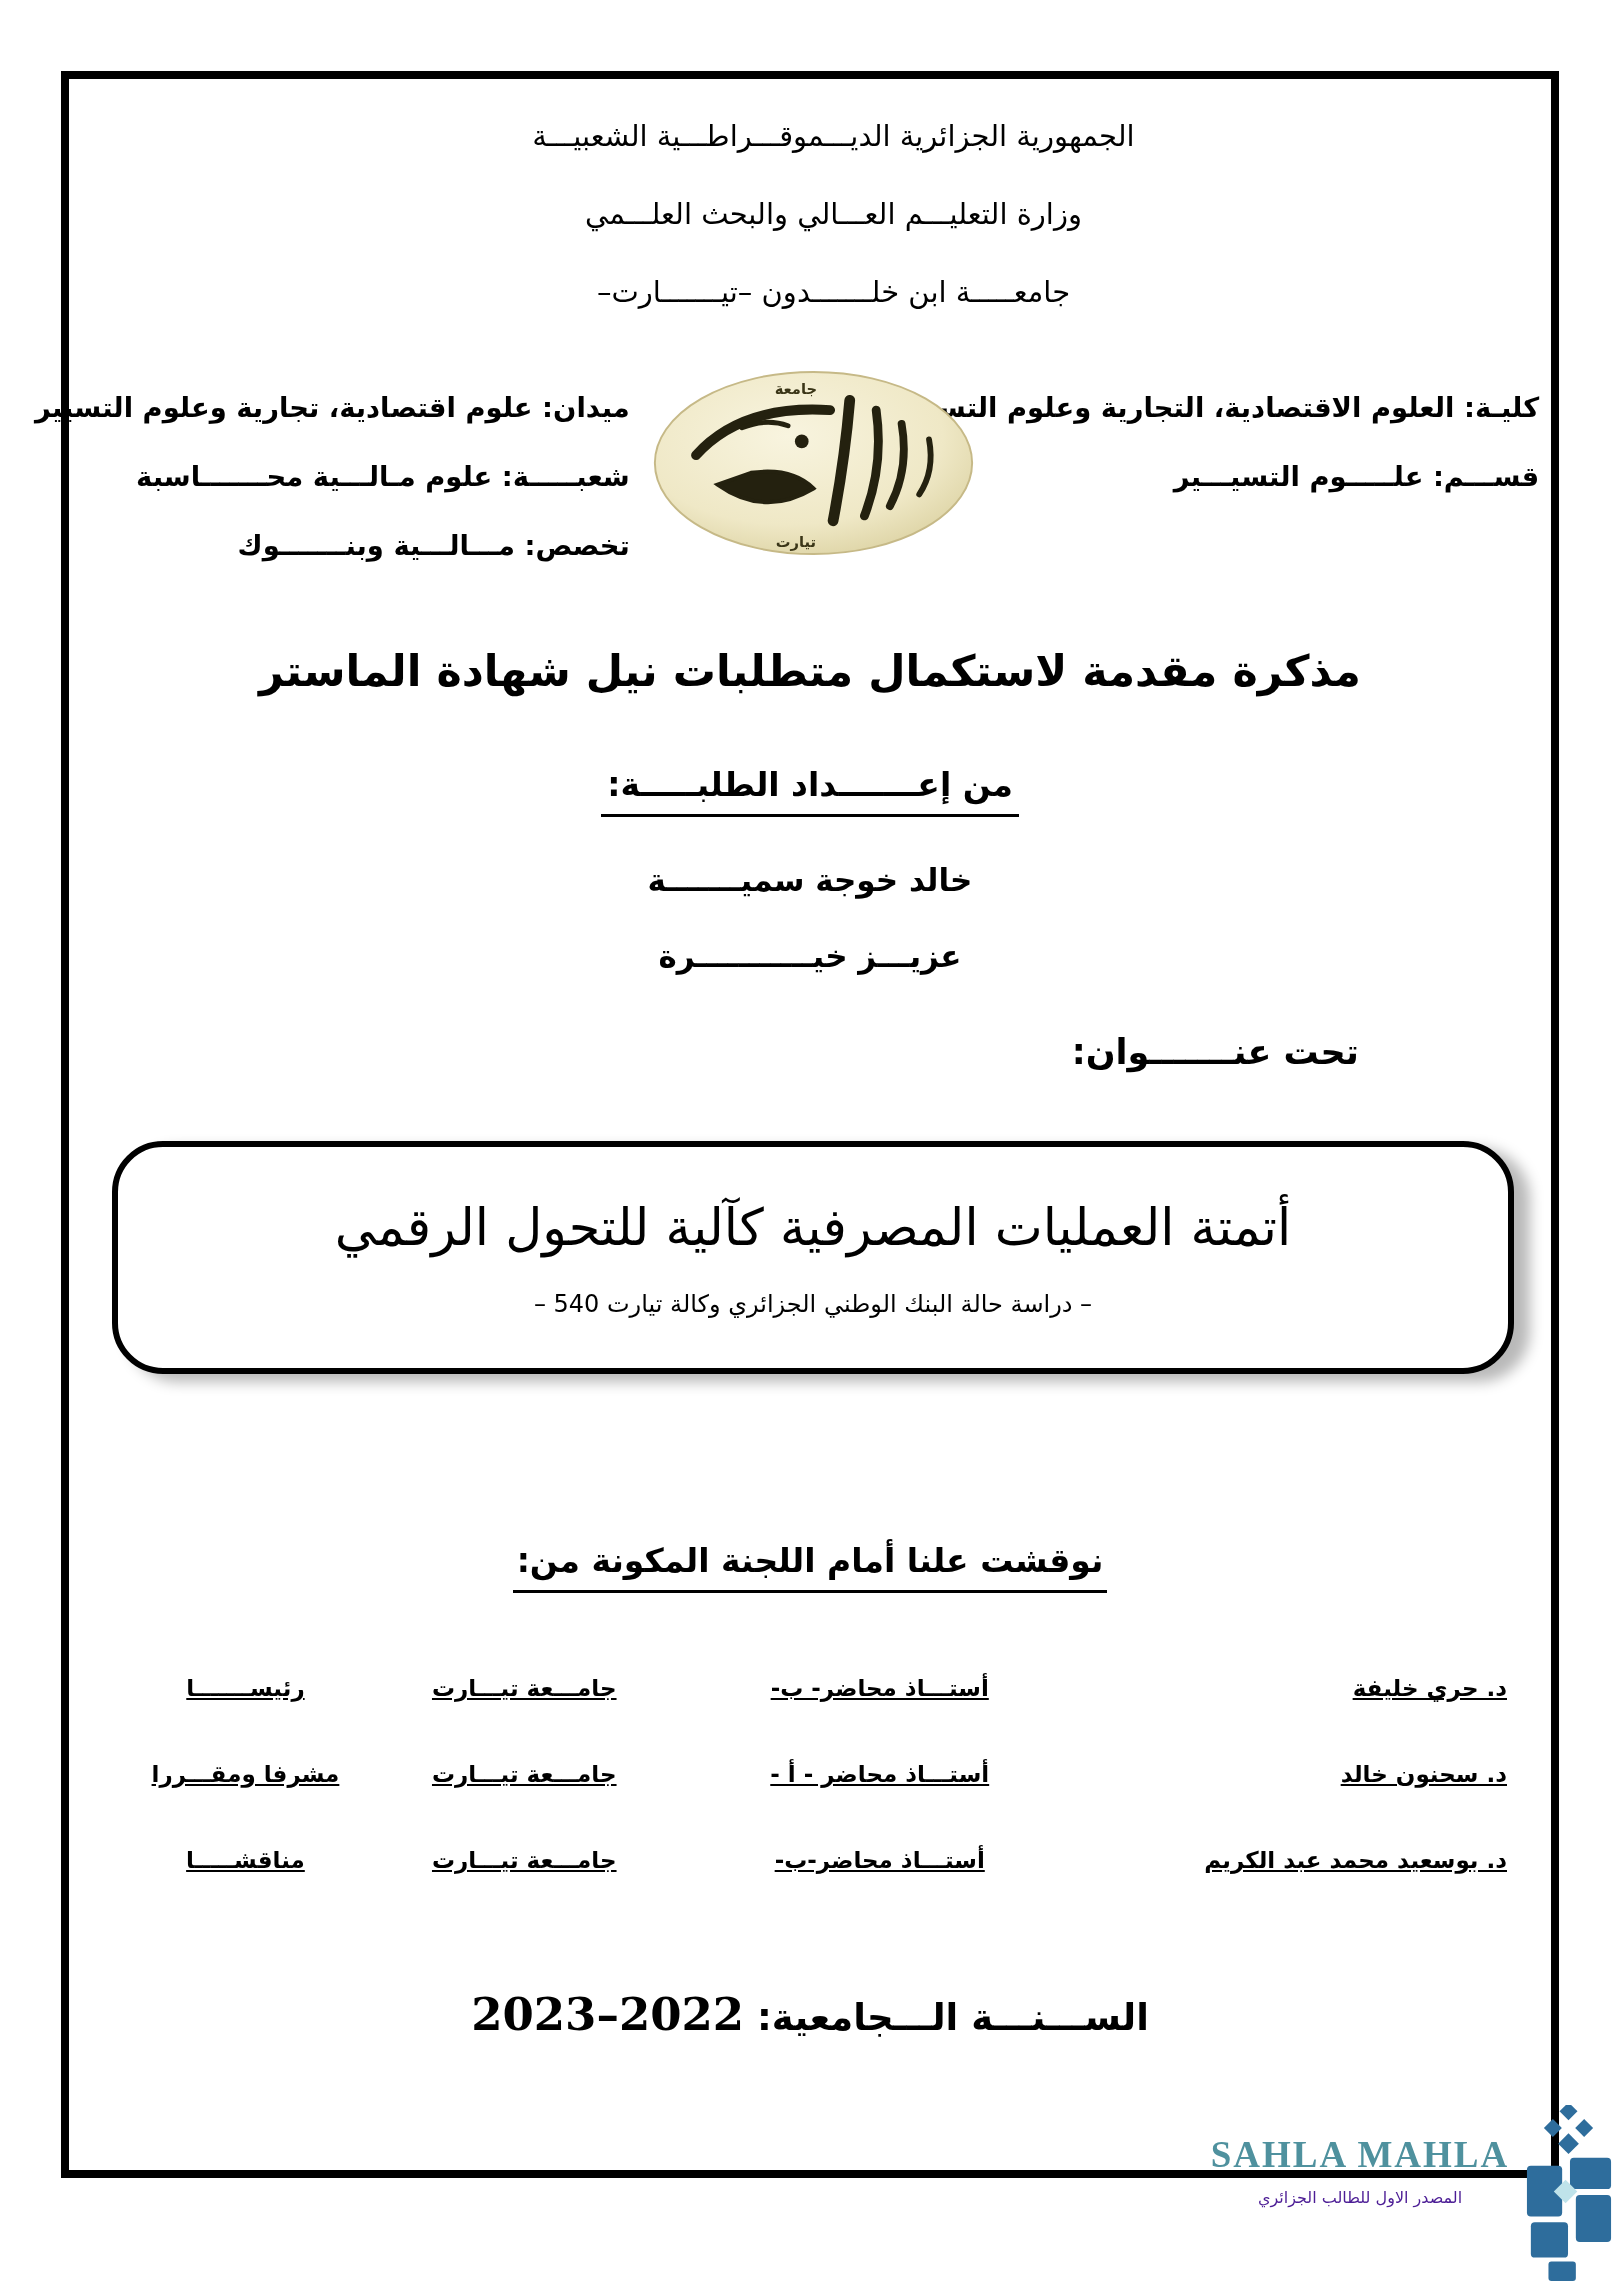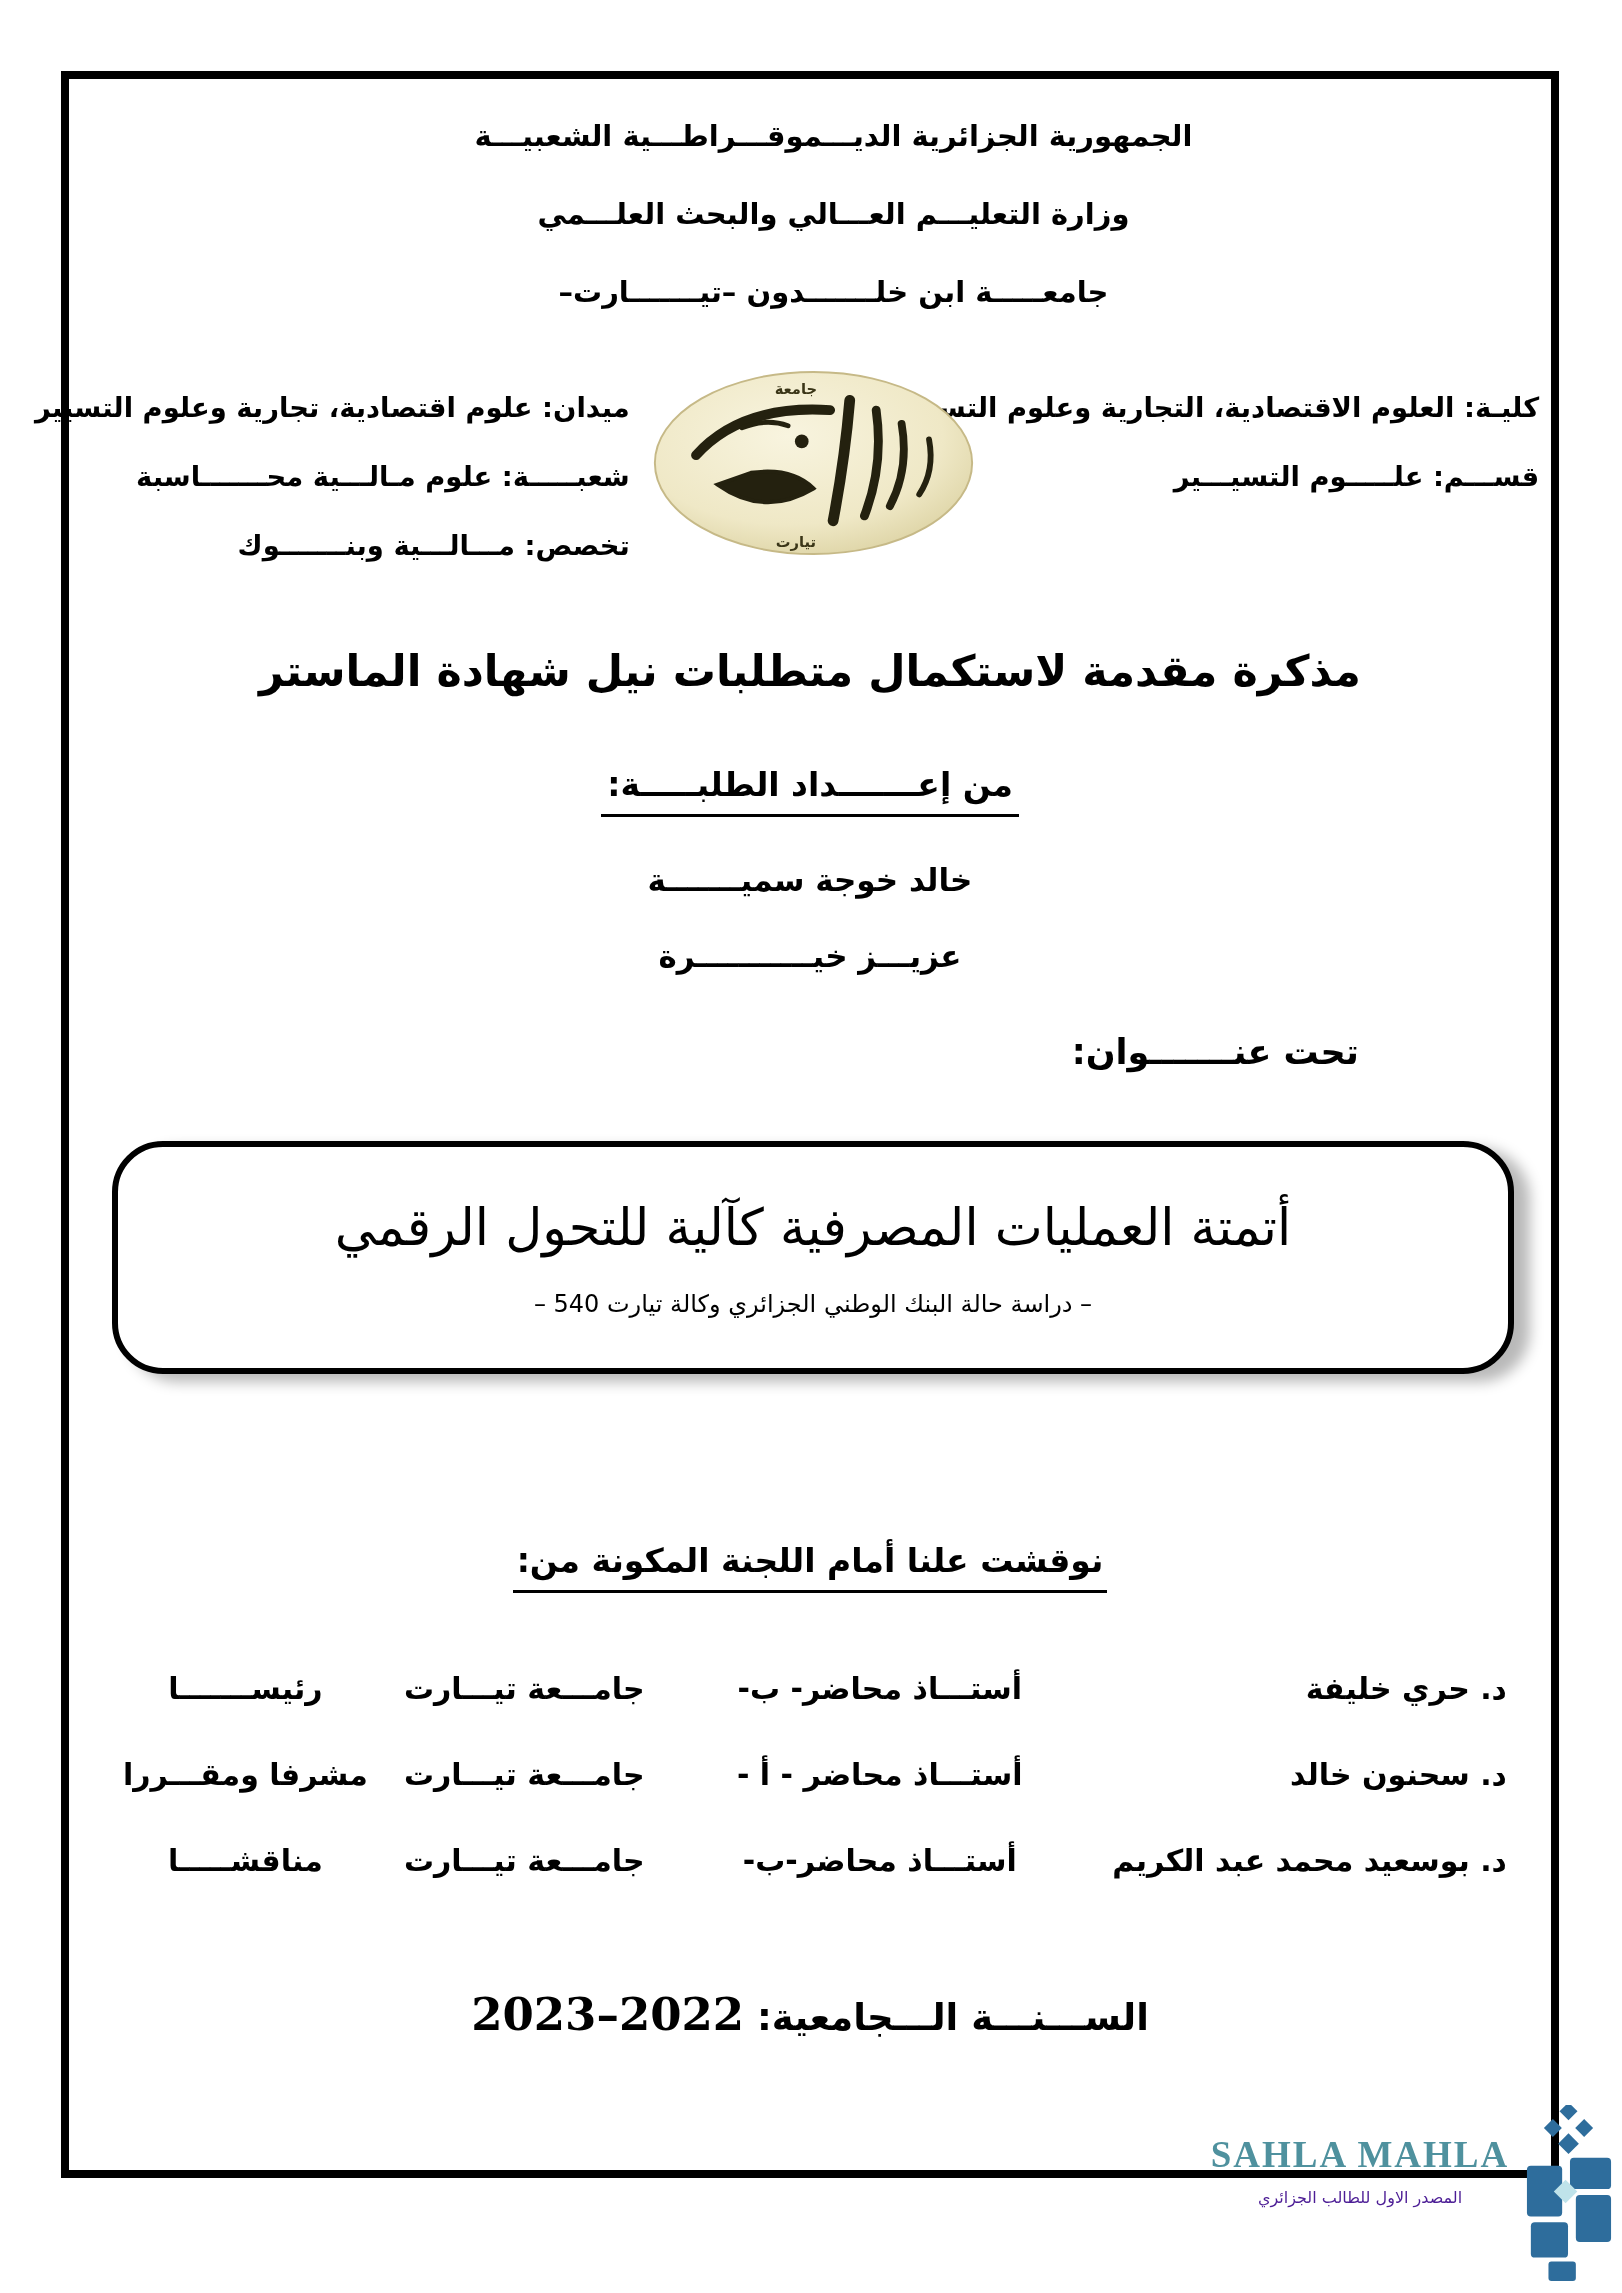--- a/index.html
+++ b/index.html
@@ -4,21 +4,21 @@
 <style>
   html,body{margin:0;padding:0;width:1622px;height:2294px;background:#ffffff;
     font-family:"DejaVu Sans", sans-serif;}
   body{position:relative;direction:rtl;color:#000;}
 
   .frame{position:absolute;left:61px;top:71px;width:1498px;height:2107px;
     border:8.8px solid #000;box-sizing:border-box;}
 
   
   .header{position:absolute;top:17.6px;left:0;right:0;text-align:center;}
-  .header div{font-size:29px;font-weight:bold;line-height:78px;padding-left:47px;}
+  .header div{font-size:29px;font-weight:normal;line-height:78px;padding-left:47px;}
 
   
   .col-right{position:absolute;top:294px;right:11.8px;width:637px;text-align:right;}
   .col-right div{font-size:27.4px;font-weight:bold;line-height:69px;white-space:nowrap;}
   .col-left{position:absolute;top:294px;left:9.8px;width:551px;text-align:right;}
   .col-left div{font-size:27.4px;font-weight:bold;line-height:69px;white-space:nowrap;}
 
   .uni-logo{position:absolute;top:290px;left:580px;width:329px;height:188px;}
 
   .memo{position:absolute;top:567px;left:0;right:0;text-align:center;
@@ -38,21 +38,21 @@
   .title-box .main-title{margin-top:51px;font-size:51px;font-weight:500;}
   .title-box .sub-title{margin-top:33px;font-size:24px;font-weight:normal;}
 
   .committee-heading{position:absolute;top:1462px;left:0;right:0;text-align:center;}
   .committee-heading span{font-size:33px;font-weight:bold;border-bottom:3.9px solid #000;
     padding:0 3.9px 9.8px 3.9px;}
 
   .committee-table{position:absolute;top:1566px;left:44px;right:44px;}
   .committee-row{display:grid;grid-template-columns:30% 30% 21% 19%;height:86px;
     align-items:center;}
-  .committee-row .cell{font-size:30px;font-weight:bold;white-space:nowrap;}
+  .committee-row .cell{font-size:23px;font-weight:bold;white-space:nowrap;text-decoration:underline;}
   .committee-row .c-name{text-align:right;}
   .committee-row .c-rank{text-align:center;}
   .committee-row .c-univ{text-align:center;}
   .committee-row .c-role{text-align:center;}
 
   .year-line{position:absolute;top:1909px;left:0;right:0;text-align:center;
     font-size:37px;font-weight:bold;}
   .year-line .year-value{font-family:"DejaVu Serif", serif;font-size:45px;font-weight:bold;}
 
   

